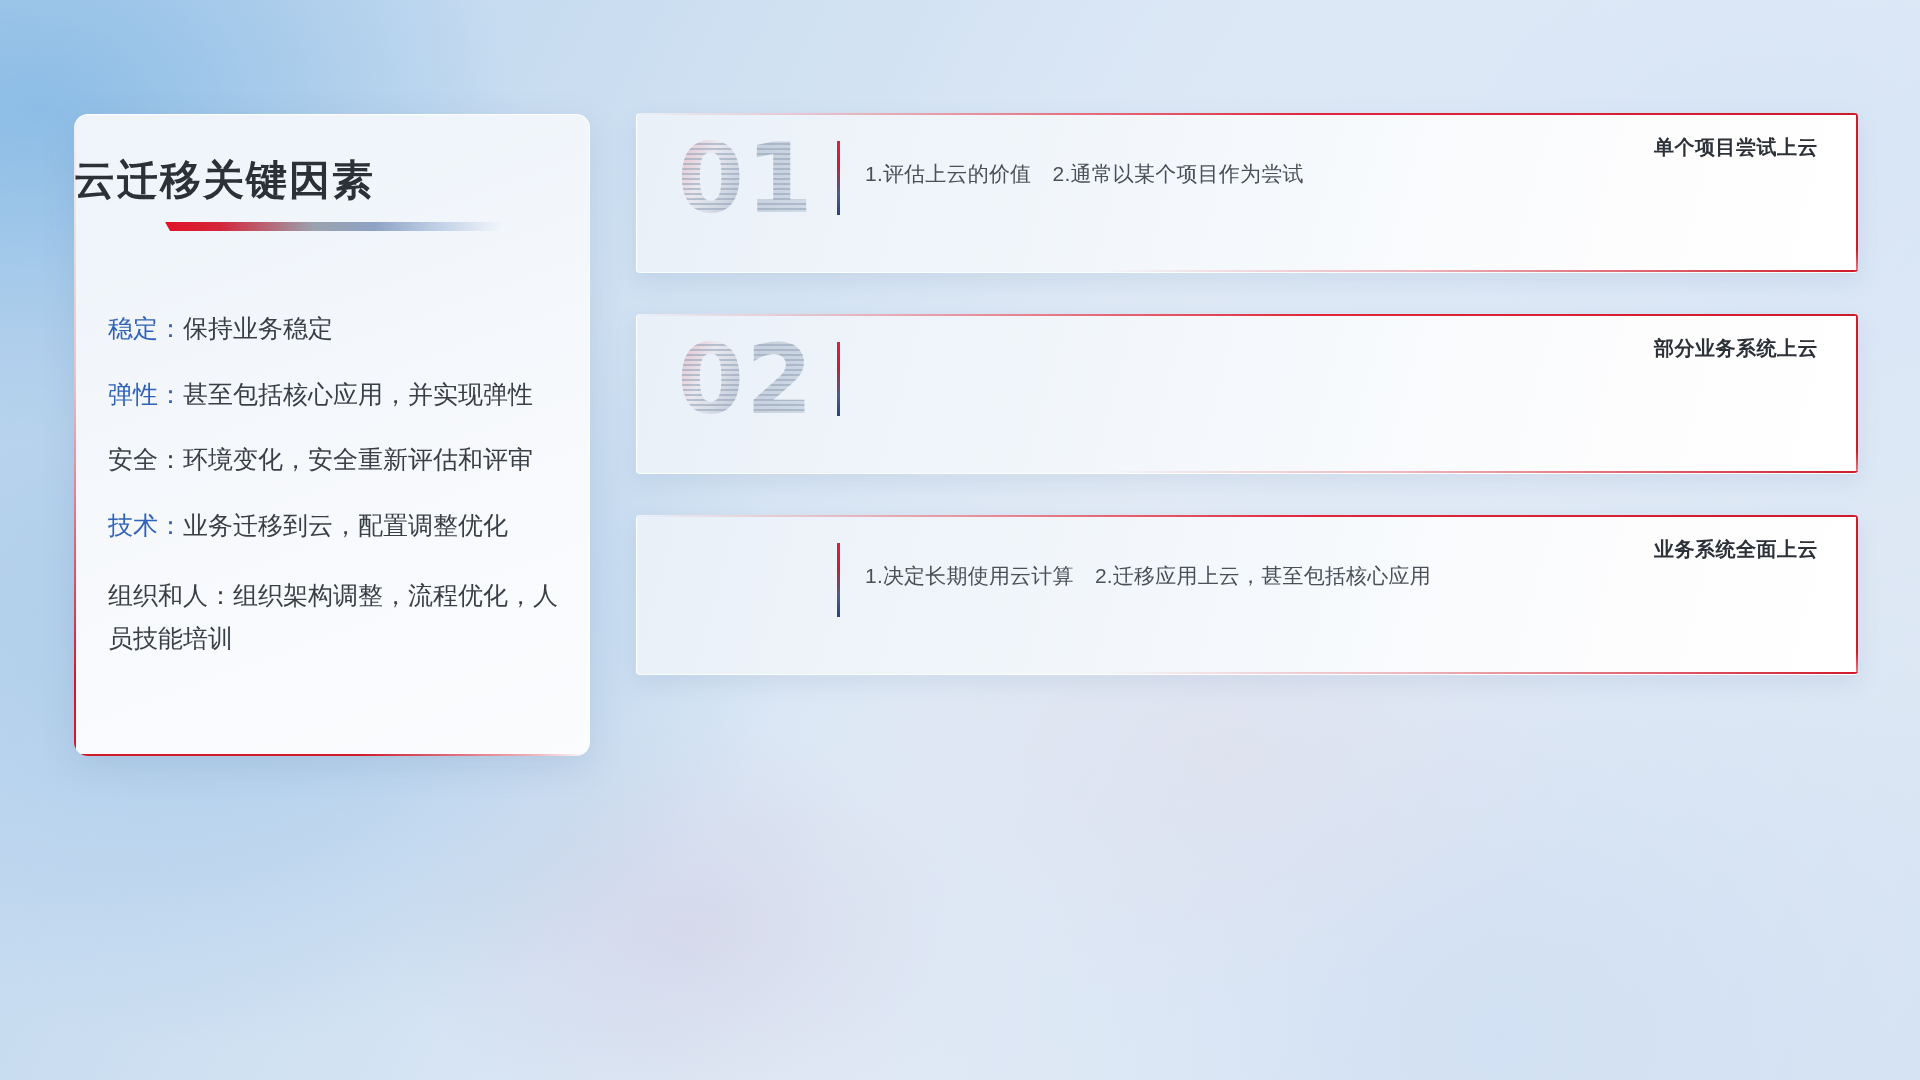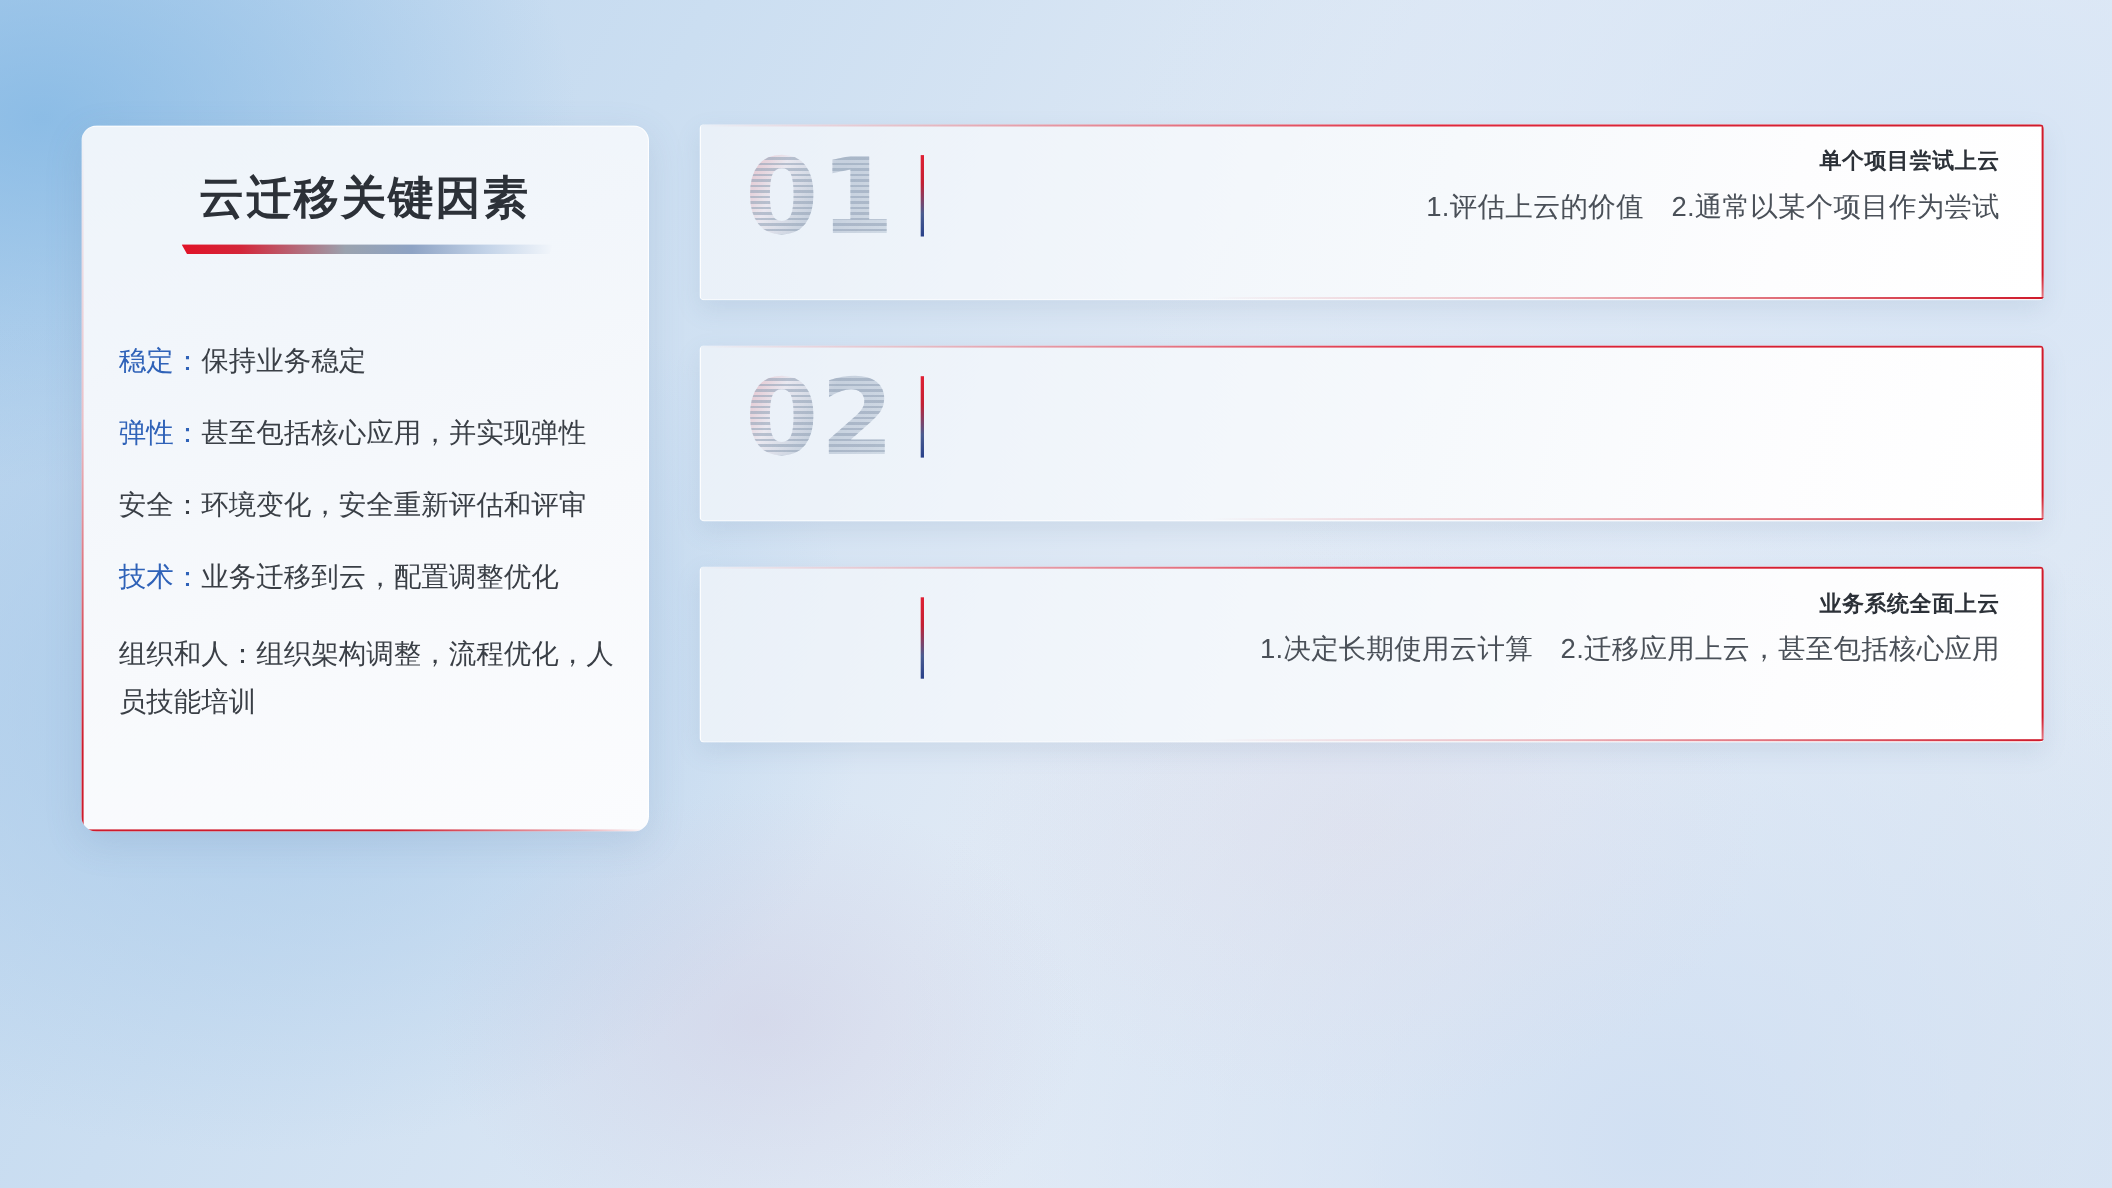--- a/index.html
+++ b/index.html
@@ -37,21 +37,21 @@
   }
   .left-panel .edge-l{
     position:absolute; left:0; top:0; width:2px; height:100%;
     background:linear-gradient(to bottom, rgba(210,26,42,0) 0%, rgba(210,26,42,.25) 42%, #cf1a2b 88%, #cf1a2b 100%);
   }
   .left-panel .edge-b{
     position:absolute; left:0; bottom:0; height:2px; width:100%;
     background:linear-gradient(to right,#cf1a2b 0%,#cf1a2b 55%,rgba(207,26,43,.35) 88%,rgba(207,26,43,0) 100%);
   }
   .panel-title{
-    position:absolute; left:0; right:0; top:38px; text-align:center;
+    position:absolute; left:0; right:0; top:38px; text-align:left;
     font-size:41px; font-weight:700; letter-spacing:2px; color:#2c3138;
   }
   .title-rule{
     position:absolute; left:91px; top:107px; width:338px; height:9px;
     background:linear-gradient(to right,#e11227 0%,#d4263a 16%,#9aa2ae 44%,#8ea3c4 62%,#c3d3e8 82%,rgba(219,230,243,0) 100%);
     clip-path:polygon(0 0,100% 0,99% 100%,1.5% 100%);
     border-radius:1px;
   }
   .factor-list{ position:absolute; left:34px; top:197px; right:26px; }
   .factor{
@@ -107,21 +107,21 @@
   }
   .divider{
     position:absolute; left:200px; top:28px; width:3px; height:74px;
     background:linear-gradient(to bottom,#e02034 0%,#c41f33 34%,#4a5c90 72%,#28408a 100%);
   }
   .card-text{ position:absolute; left:228px; top:22px; right:40px; }
   .card-title{
     font-size:20px; font-weight:700; color:#2c3138; letter-spacing:.5px; line-height:1.25;text-align:right;
   }
   .card-sub{
-    margin-top:12px; font-size:25px; color:#4a5058; letter-spacing:.2px; line-height:1.3;text-align:right;
+    margin-top:0; font-size:21px; color:#4a5058; letter-spacing:.2px; line-height:1.3;
   }
 </style>
 </head>
 <body>
 
 <div id="slide">
 
   <section class="left-panel">
     <span class="edge-l"></span>
     <span class="edge-b"></span>
@@ -166,20 +166,21 @@
 
     <article class="card">
       <span class="rule-top"></span>
       <span class="rule-right"></span>
       <span class="rule-bottom"></span>
       <div class="numwrap">
         <span class="num">02</span>
       </div>
       <span class="divider"></span>
       <div class="card-text">
+        <h2 class="card-title">部分业务系统上云</h2>
       </div>
     </article>
 
     <article class="card">
       <span class="rule-top"></span>
       <span class="rule-right"></span>
       <span class="rule-bottom"></span>
       <span class="divider"></span>
       <div class="card-text">
         <h2 class="card-title">业务系统全面上云</h2>

